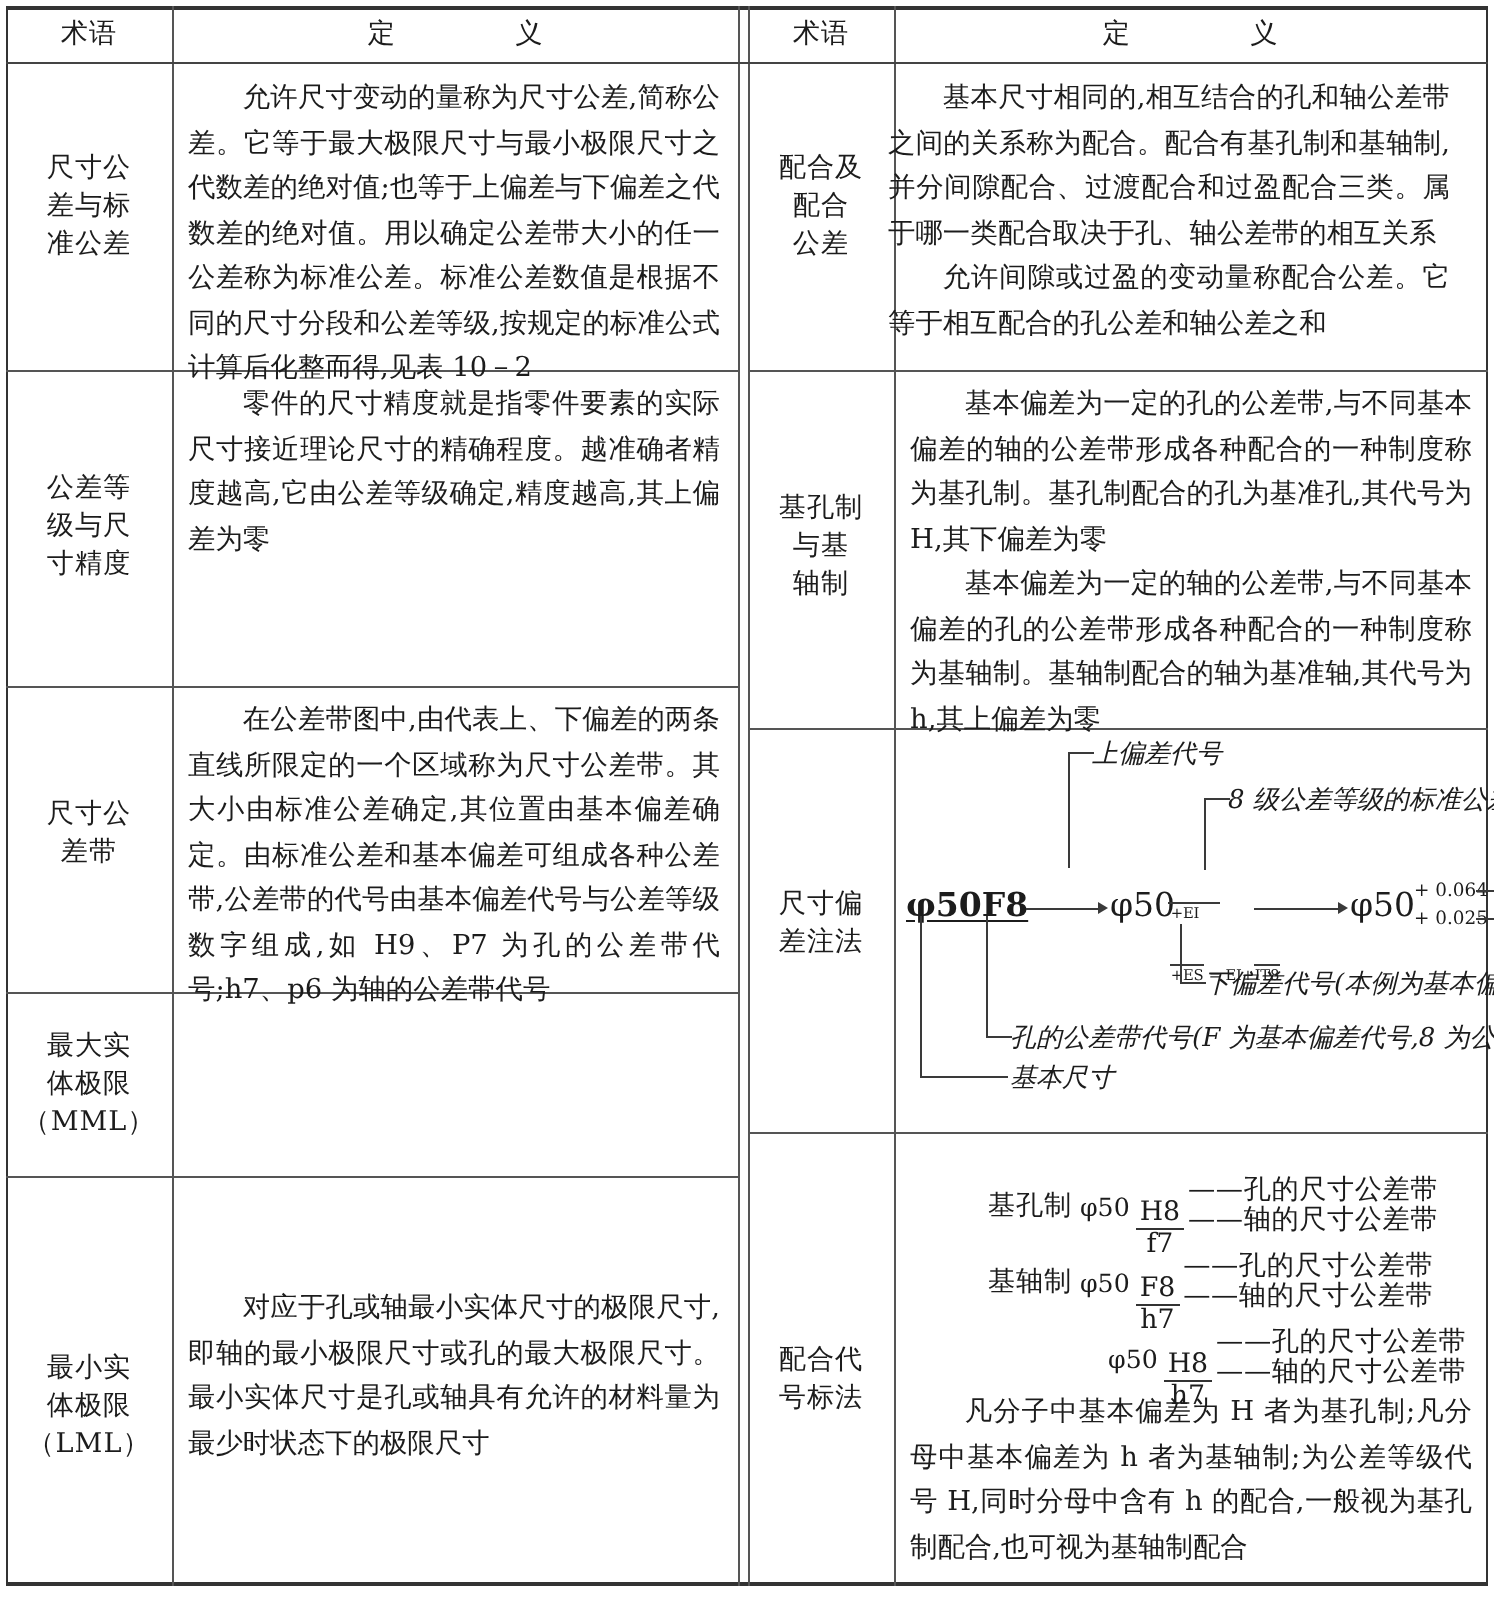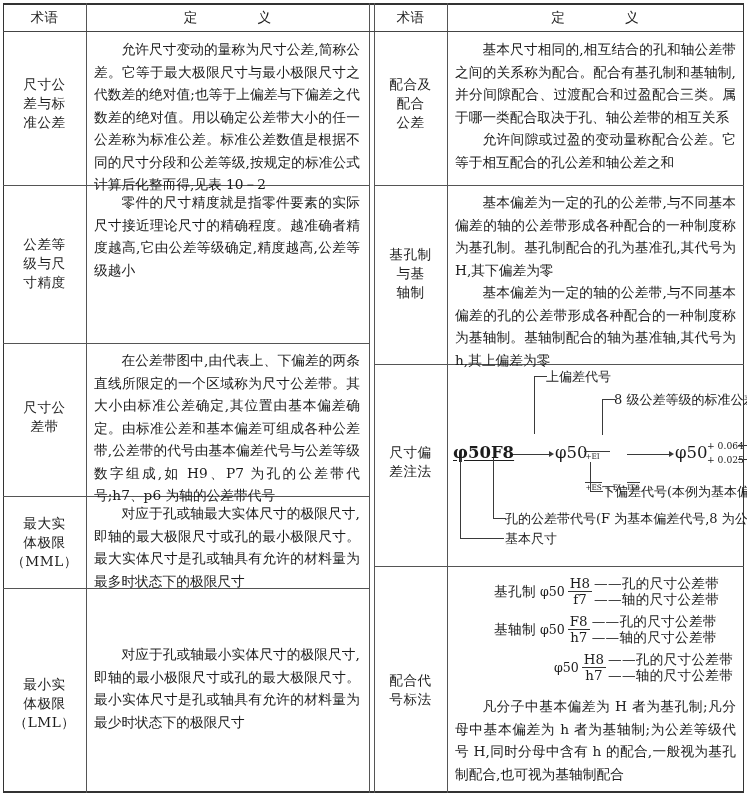--- a/index.html
+++ b/index.html
@@ -45,35 +45,35 @@
   .defn p.cont{text-indent:2em;}
 
   
   .diagram{position:absolute;font-size:13px;}
   .dg{position:absolute;white-space:nowrap;}
   .dl{position:absolute;background:#3a3a3a;}
   .dl.h{height:1px;}
   .dl.v{width:1px;}
   .phi{font-size:16.5px;letter-spacing:0;}
   .phi .u{text-decoration:underline;text-underline-offset:2px;font-weight:bold;}
-  .lbl{font-size:13px;white-space:nowrap;}
+  .lbl{font-size:13px;white-space:nowrap;font-style:italic;}
   .tiny{font-size:7.4px;white-space:nowrap;letter-spacing:-.1px;}
   .tiny .ov{border-top:1px solid #3a3a3a;padding:0 .4px;}
   .num{font-size:9.2px;white-space:nowrap;}
   .arrow{position:absolute;width:0;height:0;
     border-top:3.2px solid transparent;border-bottom:3.2px solid transparent;
     border-left:5px solid #3a3a3a;}
 
   
   .fitblock{position:absolute;font-size:14px;}
   .fitrow{position:absolute;white-space:nowrap;display:flex;align-items:center;}
   .fitrow .pre{font-size:13.6px;letter-spacing:.4px;padding-right:4px;}
   .fitrow .ph{font-size:12.6px;padding-right:3px;}
   .frac{display:inline-flex;flex-direction:column;align-items:center;
-        vertical-align:middle;line-height:1.12;font-size:13.4px;}
+        vertical-align:middle;line-height:1.12;font-size:13.4px;margin-top:23px;}
   .frac .top{padding:0 2px;}
   .frac .bar{width:100%;height:1px;background:#333;}
   .frac .bot{padding:0 2px;}
   .leads{display:inline-flex;flex-direction:column;justify-content:center;
          margin-left:2px;line-height:1.12;font-size:13.6px;letter-spacing:.3px;}
   .leads span{white-space:nowrap;}
 </style>
 </head>
 <body>
 
@@ -117,55 +117,52 @@
   <div class="cell defn" style="left:94px;top:38px;width:266px;">
     <p>允许尺寸变动的量称为尺寸公差,简称公差。它等于最大极限尺寸与最小极限尺寸之代数差的绝对值;也等于上偏差与下偏差之代数差的绝对值。用以确定公差带大小的任一公差称为标准公差。标准公差数值是根据不同的尺寸分段和公差等级,按规定的标准公式计算后化整而得,见表 10－2</p>
   </div>
 
   <div class="cell term" style="left:3px;top:235px;width:83px;">
     <span class="ln">公差等</span>
     <span class="ln">级与尺</span>
     <span class="ln">寸精度</span>
   </div>
   <div class="cell defn" style="left:94px;top:191px;width:266px;">
-    <p class="cont">零件的尺寸精度就是指零件要素的实际尺寸接近理论尺寸的精确程度。越准确者精度越高,它由公差等级确定,精度越高,公差等级越小</p>
+    <p class="cont">零件的尺寸精度就是指零件要素的实际尺寸接近理论尺寸的精确程度。越准确者精度越高,它由公差等级确定,精度越高,其上偏差为零</p>
   </div>
 
   <div class="cell term" style="left:3px;top:398px;width:83px;">
     <span class="ln">尺寸公</span>
     <span class="ln">差带</span>
   </div>
   <div class="cell defn" style="left:94px;top:349px;width:266px;">
     <p>在公差带图中,由代表上、下偏差的两条直线所限定的一个区域称为尺寸公差带。其大小由标准公差确定,其位置由基本偏差确定。由标准公差和基本偏差可组成各种公差带,公差带的代号由基本偏差代号与公差等级数字组成,如 H9、P7 为孔的公差带代号;h7、p6 为轴的公差带代号</p>
   </div>
 
   <div class="cell term" style="left:3px;top:514px;width:83px;">
     <span class="ln">最大实</span>
     <span class="ln">体极限</span>
     <span class="ln">（MML）</span>
   </div>
-  <div class="cell defn" style="left:94px;top:502px;width:266px;">
-    <p>对应于孔或轴最大实体尺寸的极限尺寸,即轴的最大极限尺寸或孔的最小极限尺寸。最大实体尺寸是孔或轴具有允许的材料量为最多时状态下的极限尺寸</p>
-  </div>
 
   <div class="cell term" style="left:3px;top:675px;width:83px;">
     <span class="ln">最小实</span>
     <span class="ln">体极限</span>
     <span class="ln">（LML）</span>
   </div>
   <div class="cell defn" style="left:94px;top:643px;width:266px;">
     <p>对应于孔或轴最小实体尺寸的极限尺寸,即轴的最小极限尺寸或孔的最大极限尺寸。最小实体尺寸是孔或轴具有允许的材料量为最少时状态下的极限尺寸</p>
   </div>
 
   <div class="cell term" style="left:374px;top:75px;width:73px;">
     <span class="ln">配合及</span>
     <span class="ln">配合</span>
     <span class="ln">公差</span>
   </div>
-  <div class="cell defn" style="left:455px;top:38px;width:281px;">
+  <div class="cell defn" style="left:444px;top:38px;width:281px;">
     <p>基本尺寸相同的,相互结合的孔和轴公差带之间的关系称为配合。配合有基孔制和基轴制,并分间隙配合、过渡配合和过盈配合三类。属于哪一类配合取决于孔、轴公差带的相互关系</p>
     <p class="cont">允许间隙或过盈的变动量称配合公差。它等于相互配合的孔公差和轴公差之和</p>
   </div>
 
   <div class="cell term" style="left:374px;top:245px;width:73px;">
     <span class="ln">基孔制</span>
     <span class="ln">与基</span>
     <span class="ln">轴制</span>
   </div>
   <div class="cell defn" style="left:455px;top:191px;width:281px;">

